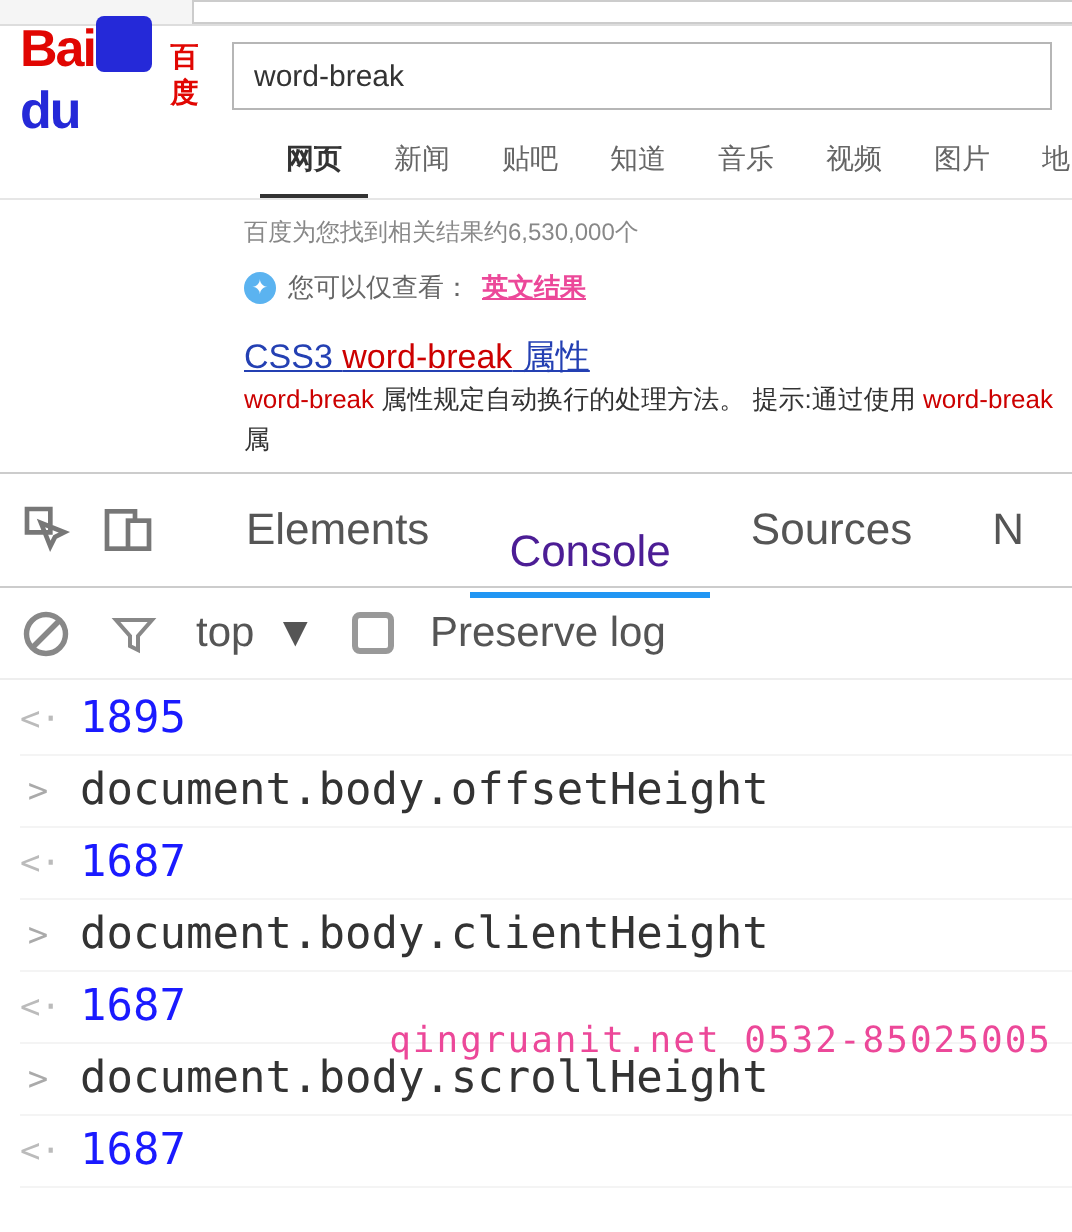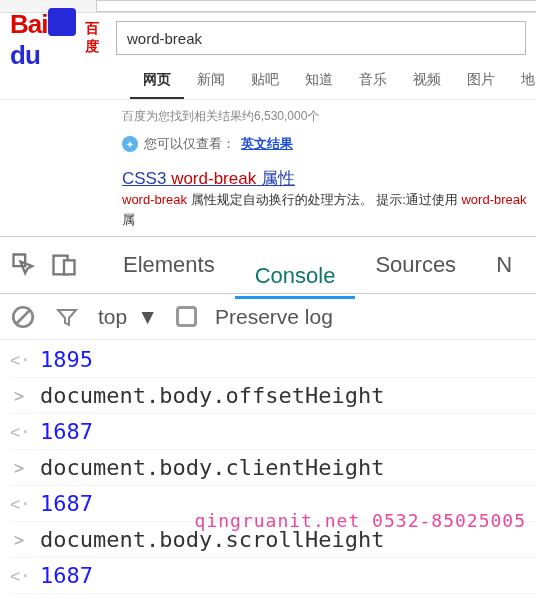--- a/index.html
+++ b/index.html
@@ -14,29 +14,29 @@
 .logo-paw { display:inline-block; width:28px; height:28px; background:#2529d8; border-radius:4px; margin:0 1px; position:relative; top:3px;}
 .logo-cn { color:#e10602; font-size:14px; font-weight:bold; margin-left:3px; }
 .search-input { flex: 1; height: 34px; border: 1px solid #b6b6b6; padding: 0 10px; font-size: 15px; color: #333; outline: none; }
 .tabs { display: flex; gap: 0; padding: 4px 0 0 130px; border-bottom: 1px solid #e6e6e6; }
 .tab { padding: 6px 13px 8px; font-size: 14px; color: #666; cursor: pointer; white-space: nowrap; text-align: center; }
 .tab.active { color: #333; font-weight: bold; border-bottom: 2px solid #333; }
 .content { padding: 8px 0 0 122px; }
 .result-count { font-size: 12px; color: #888; margin-bottom: 10px; }
 .suggest-row { display: flex; align-items: center; gap: 6px; font-size: 13px; color: #666; margin-bottom: 14px; }
 .suggest-icon { width: 16px; height: 16px; border-radius: 50%; background: #5bb3f0; display: inline-flex; align-items: center; justify-content: center; color: #fff; font-size: 10px; }
-.suggest-link { color: #1d4ed8; text-decoration: underline; font-weight: bold; }
+.suggest-link { color: #ec4899; text-decoration: underline; font-weight: bold; }
 .result-title { font-size: 17px; color: #2440b3; text-decoration: underline; margin-bottom: 4px; }
 .result-snippet { font-size: 13px; color: #333; line-height: 1.5; }
 .kw { color: #c00; }
 .devtools { position: absolute; top: 236px; left: 0; right: 0; bottom: 0; border-top: 1px solid #ccc; background: #fff; display: flex; flex-direction: column; }
 .dt-tabs { display: flex; align-items: center; height: 57px; border-bottom: 1px solid #ccc; padding: 0 4px; }
 .dt-icon { width: 42px; height: 57px; display: flex; align-items: center; justify-content: center; }
 .dt-tab { padding: 0 20px; font-size: 22px; color: #555; height: 44px; display: flex; align-items: center; cursor: pointer; }
-.dt-tab.active { color: #0f766e; border-bottom: 3px solid #2196f3; margin-top: 24px; }
+.dt-tab.active { color: #4c1d95; border-bottom: 3px solid #2196f3; margin-top: 24px; }
 .dt-toolbar { display: flex; align-items: center; height: 46px; border-bottom: 1px solid #eee; padding: 0 10px; gap: 18px; }
 .dt-tb-icon { width: 26px; height: 26px; display: flex; align-items: center; justify-content: center; color: #888; }
 .dt-select { font-size: 21px; color: #555; display: flex; align-items: center; gap: 10px; }
 .dt-checkbox { width: 21px; height: 21px; border: 3px solid #999; border-radius: 4px; }
 .dt-preserve { font-size: 21px; color: #555; }
 .console { padding: 2px 0 0 10px; font-family: Menlo, Consolas, monospace; font-size: 22px; }
 .console-row { display: flex; align-items: center; padding: 5px 0; border-bottom: 1px solid #f4f4f4; gap: 12px; min-height: 36px; }
 .c-arrow { color: #bbb; font-size: 17px; width: 18px; text-align: center; }
 .c-arrow.in { color: #aaa; }
 .c-expr { color: #333; }

